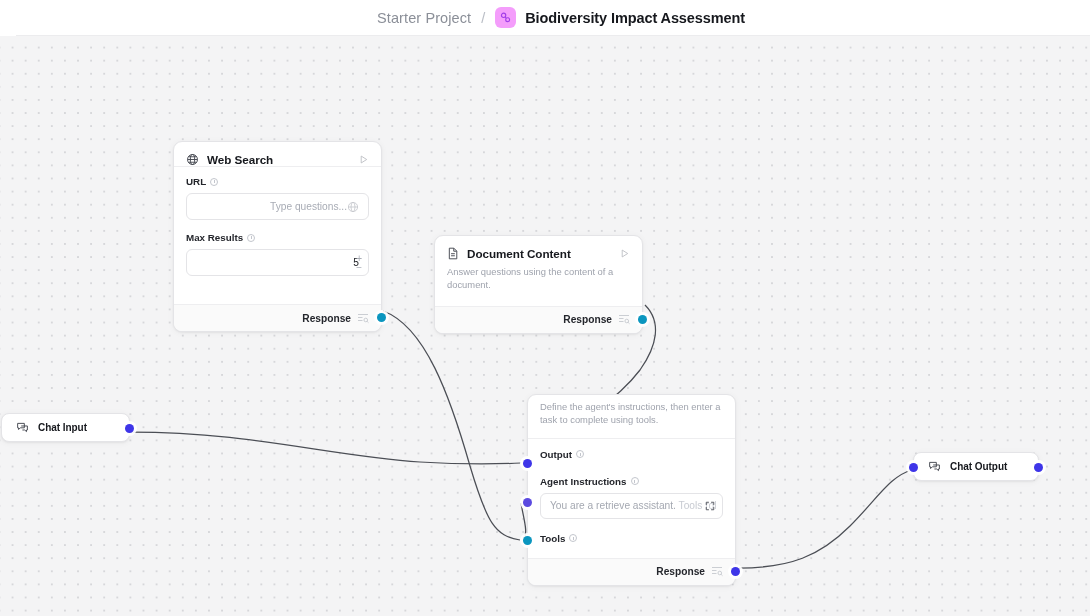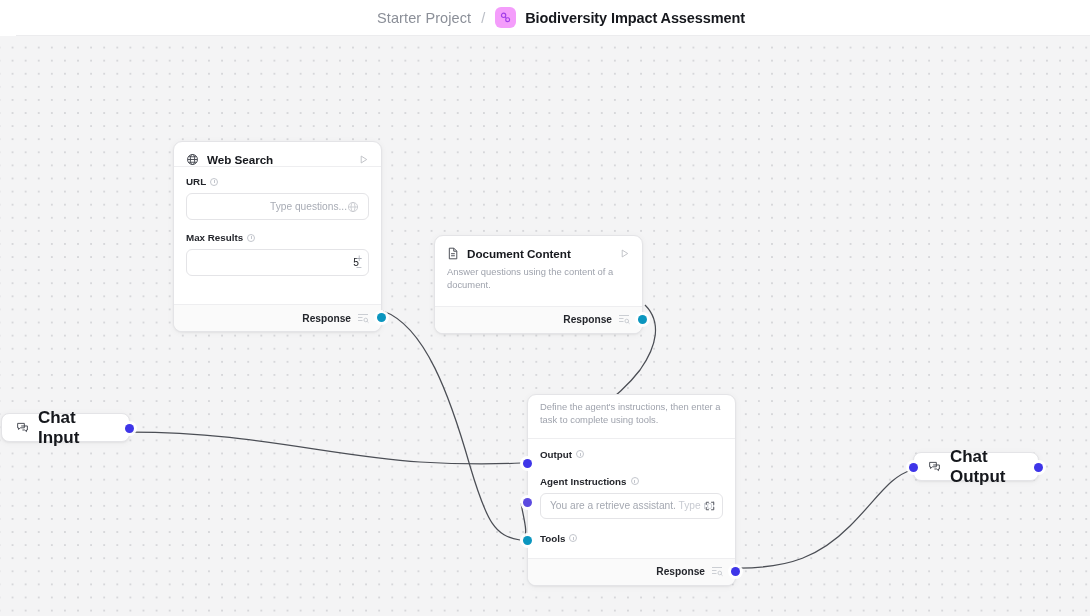--- a/index.html
+++ b/index.html
@@ -212,21 +212,21 @@
 
   
   .node-simple {
     display: flex;
     align-items: center;
     gap: 9px;
     padding: 0 14px;
     height: 29px;
     border-radius: 8px;
   }
-  .node-simple .node-title { font-size: 17px; }
+  .node-simple .node-title { font-size: 10px; }
 
   
   .port {
     position: absolute;
     width: 9px; height: 9px;
     border-radius: 50%;
     z-index: 20;
     box-shadow: 0 0 0 3px rgba(255,255,255,.92);
   }
   .port-indigo { background: #3e35e8; }
@@ -405,21 +405,21 @@
         <div class="field-label" style="margin-bottom:16px;">
           <span>Output</span>
           <span class="info-dot"></span>
         </div>
 
         <div class="field-label">
           <span>Agent Instructions</span>
           <span class="info-dot"></span>
         </div>
         <div class="instr-box" style="margin-bottom:14px;">
-          <span class="ph"><span>You are a retrieve assistant. </span><span class="fade">Type rol</span></span>
+          <span class="ph"><span>You are a retrieve assistant. </span><span class="fade">Tools rol</span></span>
           <span class="expand-ic">
             <svg width="10" height="10" viewBox="0 0 24 24" fill="none" stroke="#5d6husk" stroke-width="2.2" stroke-linecap="round">
               <path d="M3 8.4V3h5.4M21 8.4V3h-5.4M3 15.6V21h5.4M21 15.6V21h-5.4" stroke="#4a4e57"></path>
             </svg>
           </span>
         </div>
 
         <div class="tools-row">
           <span>Tools</span>
           <span class="info-dot"></span>

